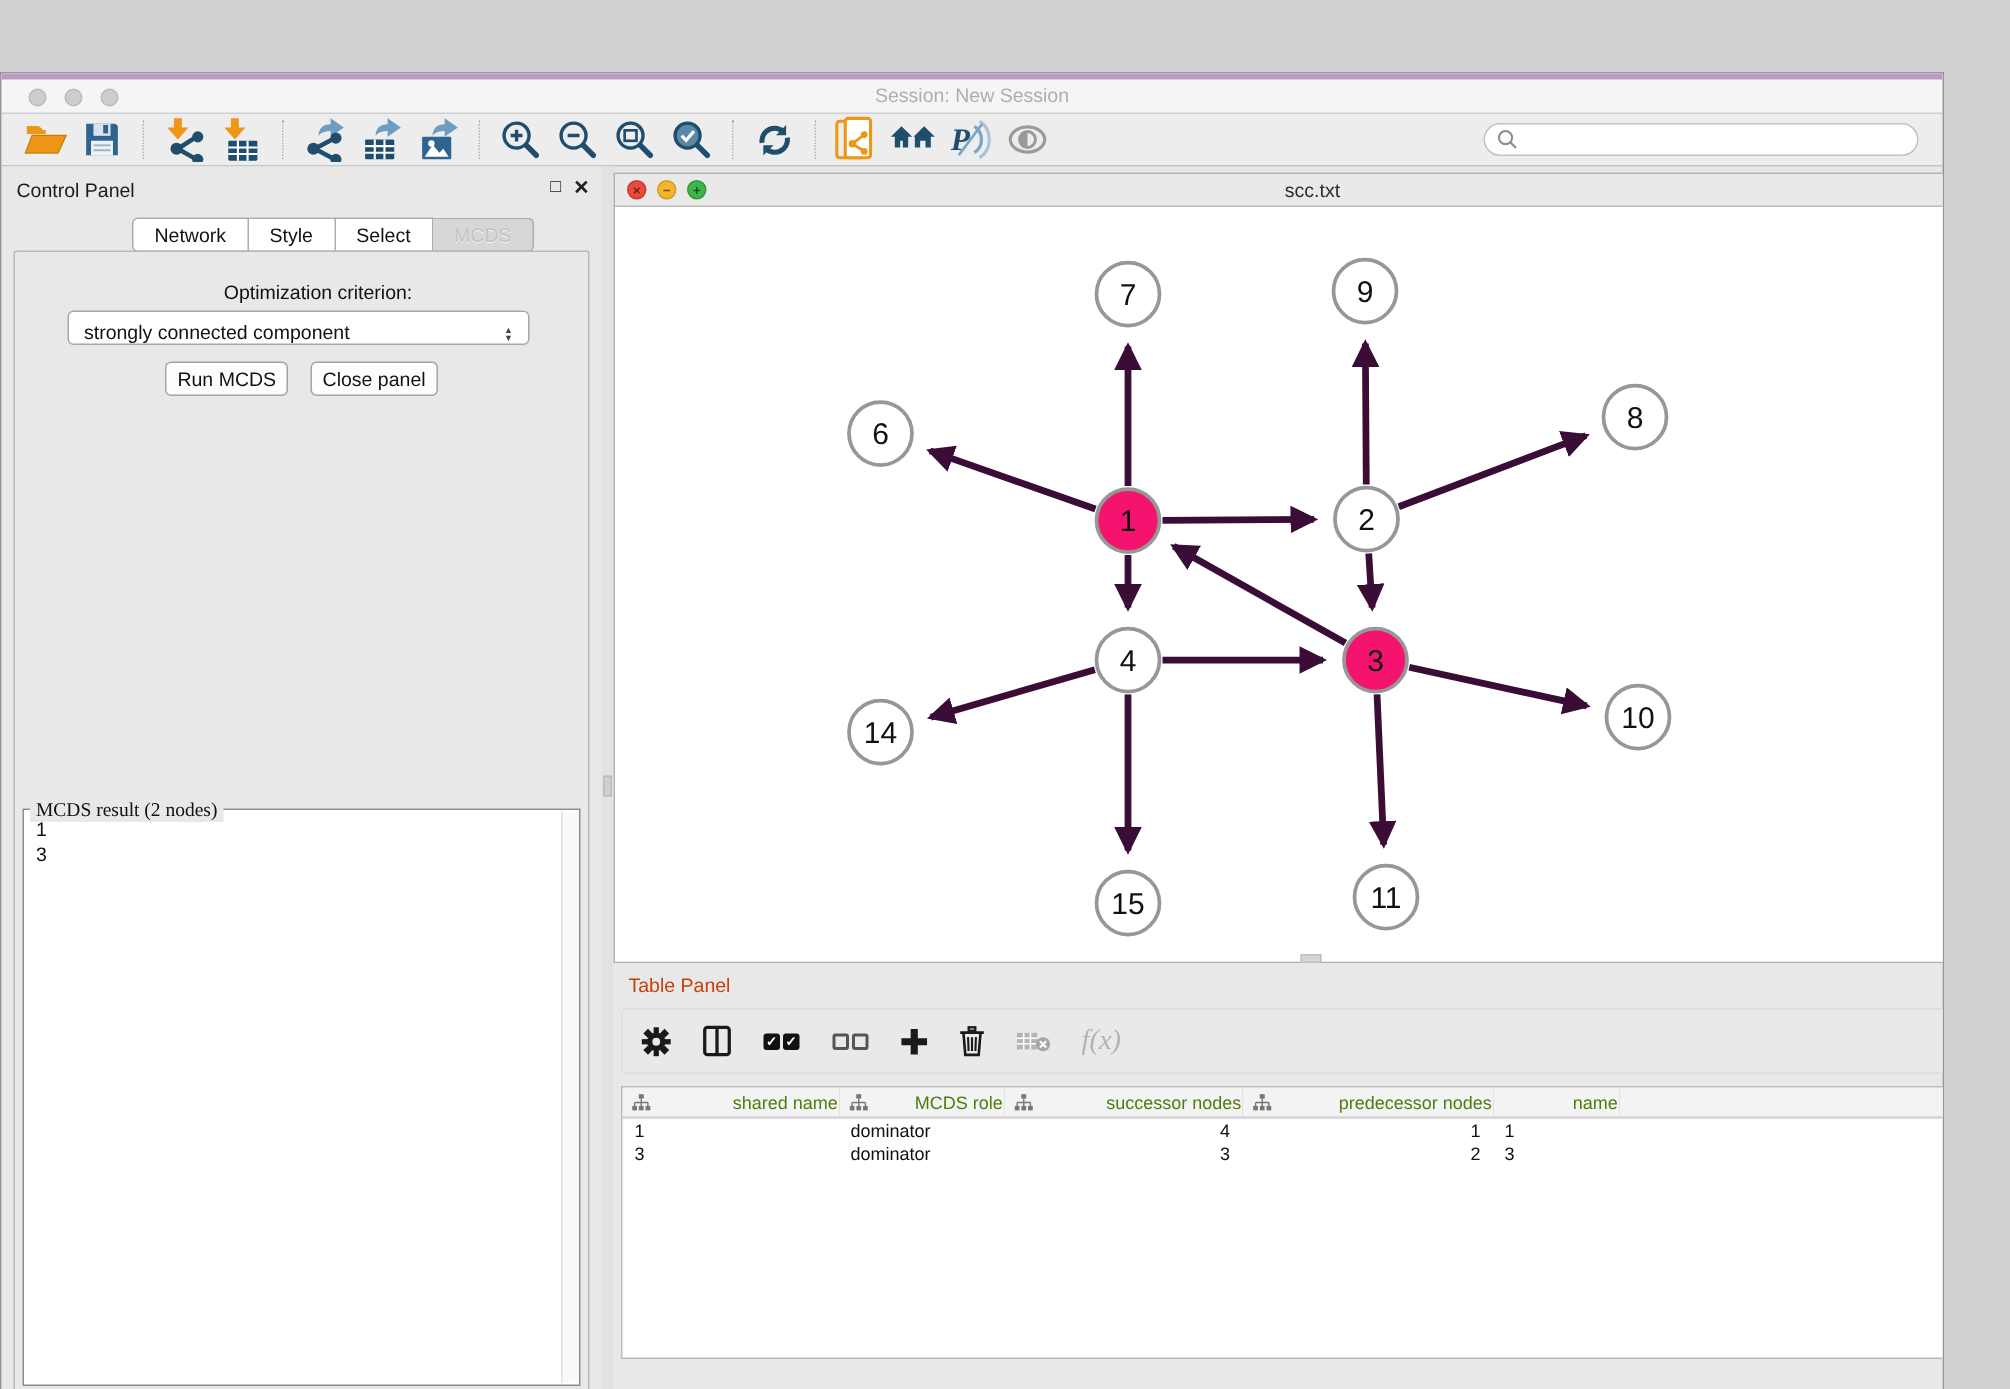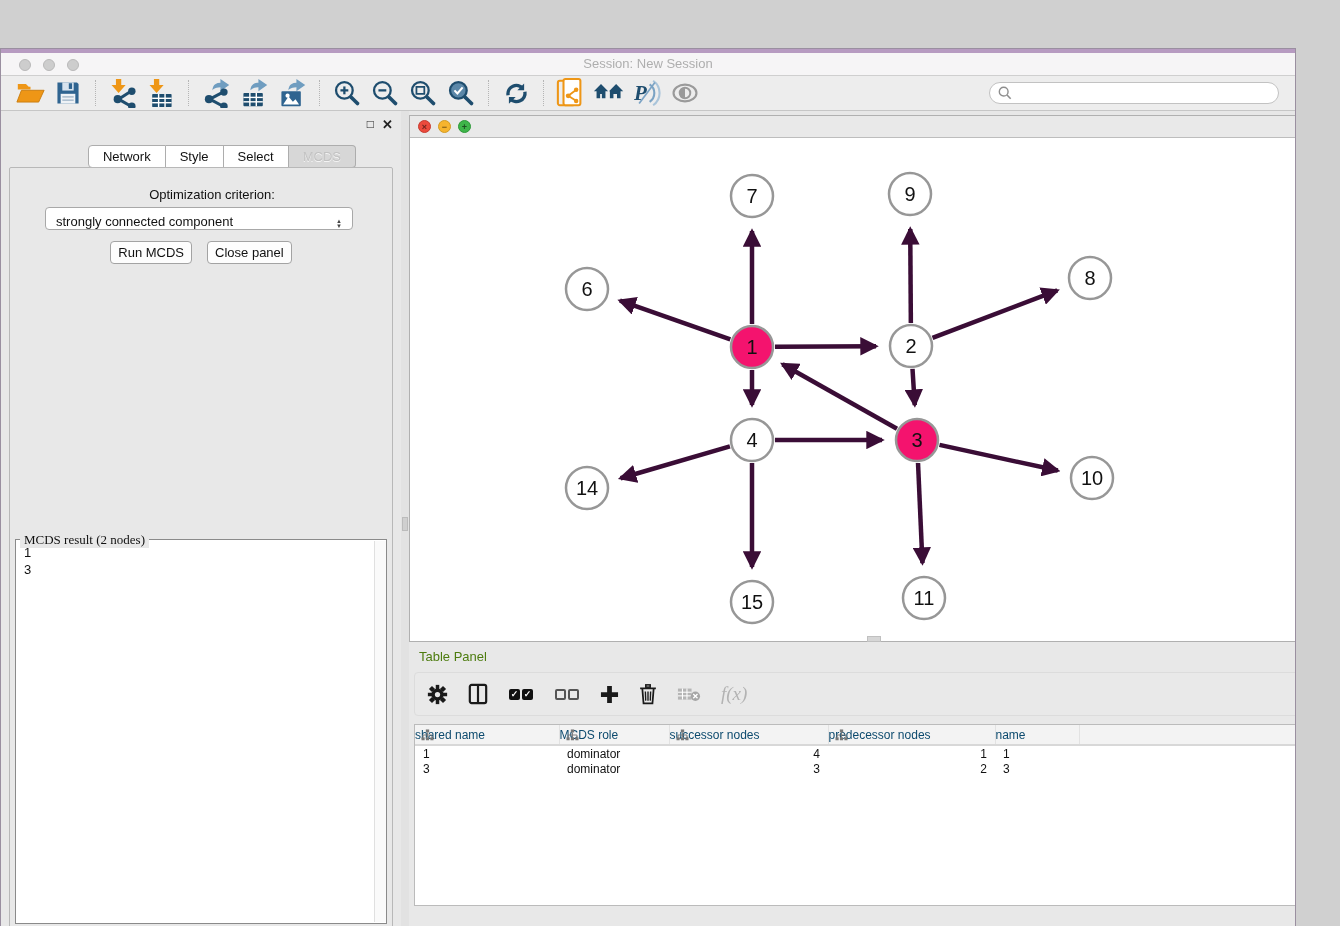--- a/index.html
+++ b/index.html
@@ -56,31 +56,31 @@
   .traffic-net { position:absolute; left:8px; top:4px; display:flex; gap:7px; }
   .tl { width:13px; height:13px; border-radius:50%; font-size:9px; font-weight:bold; display:flex; align-items:center; justify-content:center; color:rgba(0,0,0,.55); }
   .tl.red { background:#ec4a3c; border:1px solid #c63b30; }
   .tl.yellow { background:#f6b42e; border:1px solid #d29b23; }
   .tl.green { background:#3fb54a; border:1px solid #2e9939; }
   .net-title { position:absolute; left:0; right:0; top:3px; text-align:center; font-size:13px; color:#2b2b2b; }
   .net-canvas { position:absolute; top:22px; left:0; width:930px; height:503px; background:#fff; }
 
   
   .table-panel { position:absolute; left:408px; top:593px; width:932px; height:300px; background:#e8e8e8; }
-  .tp-header { position:absolute; top:7px; left:10px; font-size:13px; color:#4d7c0f; }
+  .tp-header { position:absolute; top:7px; left:10px; font-size:13px; color:#c2410c; }
   .tp-toolbar { position:absolute; top:30px; left:5px; right:10px; height:44px; background:#e9e9e9; border:1px solid #dcdcdc; border-radius:4px; display:flex; align-items:center; padding:0 12px; gap:20px; }
   .tp-icon { display:flex; align-items:center; justify-content:center; height:28px; }
   .fx-label { font-family:"Liberation Serif",serif; font-style:italic; font-size:19px; color:#b3b3b3; }
   .cb { display:inline-block; width:11px; height:11px; border-radius:2px; margin:0 1px; }
   .cb.checked { background:#111; color:#fff; font-size:9px; line-height:11px; text-align:center; font-weight:bold; }
   .cb.empty { border:2px solid #555; background:transparent; }
   .tp-table { position:absolute; top:82px; left:5px; right:10px; height:182px; background:#fff; border:1px solid #bbb; }
   .tbl-scroll { position:absolute; top:0; right:0; width:11px; bottom:0; background:#fcfcfc; border-left:1px solid #e3e3e3; }
   table.grid { border-collapse:collapse; table-layout:fixed; width:100%; }
-  table.grid th { height:20px; background:#f3f3f3; border-bottom:2px solid #d8d8d8; border-right:1px solid #e2e2e2; font-size:12px; font-weight:normal; color:#0c4a6e; position:relative; text-align:left; }
+  table.grid th { height:20px; background:#f3f3f3; border-bottom:2px solid #d8d8d8; border-right:1px solid #e2e2e2; font-size:12px; font-weight:normal; color:#4d7c0f; position:relative; text-align:right; }
   table.grid th .th-icon { position:absolute; left:6px; top:4px; }
   table.grid td { height:16px; font-size:12px; color:#111; padding:0 8px; white-space:nowrap; overflow:hidden; }
   td.al { text-align:left; } td.ar { text-align:right; }
   .tp-tabs { position:absolute; bottom:6px; left:0; right:0; }
 
   
   .status-bar { position:absolute; left:0; bottom:0; right:0; height:33px; background:#e0e0e0; border-top:1px solid #bcbcbc; }
   .list-btn { position:absolute; left:12px; top:4px; width:30px; height:25px; background:#f2f2f2; border:1px solid #9d9d9d; border-radius:3px; display:flex; align-items:center; justify-content:center; }
   .memory-btn { position:absolute; right:10px; top:4px; height:25px; background:#f2f2f2; border:1px solid #9d9d9d; border-radius:3px; display:flex; align-items:center; gap:6px; padding:0 12px; font-size:15px; color:#111; }
   .mem-dot { width:12px; height:12px; border-radius:50%; background:#1d8c3c; }
@@ -254,20 +254,21 @@
     <div class="searchbox">
       <svg width="14" height="14" viewBox="0 0 16 16">
           <circle cx="6.5" cy="6.5" r="5" fill="none" stroke="#8e8e8e" stroke-width="1.6"></circle>
           <line x1="10.3" y1="10.3" x2="14.5" y2="14.5" stroke="#8e8e8e" stroke-width="1.8"></line>
         </svg>
       <input type="text" value="" style="">
     </div>
   </div>
 
   <div class="control-panel">
+    <div class="panel-header">Control Panel</div>
     <div class="panel-ctrls">
       <span class="float-glyph">□</span>
       <span class="close-glyph">✕</span>
     </div>
     <div class="cp-tabs seg-tabs" id="cp-tabs">
         <div class="seg-tab">Network</div>
         <div class="seg-tab">Style</div>
         <div class="seg-tab">Select</div>
         <div class="seg-tab active">MCDS</div>
       </div>
@@ -298,20 +299,21 @@
     <div class="v-handle"></div>
   </div>
 
   <div class="network-window">
     <div class="net-titlebar">
       <div class="traffic-net">
         <div class="tl red">×</div>
         <div class="tl yellow">−</div>
         <div class="tl green">+</div>
       </div>
+      <div class="net-title">scc.txt</div>
     </div>
     <svg class="net-canvas" id="graph-svg" viewBox="0 0 930 503">
       <defs>
         <marker id="arrow" viewBox="0 0 10 10" refX="8.5" refY="5" markerWidth="4.1" markerHeight="4.1" orient="auto-start-reverse">
           <path d="M0 0 L10 5 L0 10 z" fill="#3a0d36"></path>
         </marker>
       </defs>
     <line x1="342" y1="186" x2="342" y2="93" stroke="#3a0d36" stroke-width="4.5" marker-end="url(#arrow)"></line>
         <line x1="320.3015285768616" y1="201.3726585300483" x2="210.01941303521065" y2="162.60682397601343" stroke="#3a0d36" stroke-width="4.5" marker-end="url(#arrow)"></line>
         <line x1="364.9995451264251" y1="208.85534877278977" x2="466.0006921989183" y2="208.2201214327112" stroke="#3a0d36" stroke-width="4.5" marker-end="url(#arrow)"></line>

